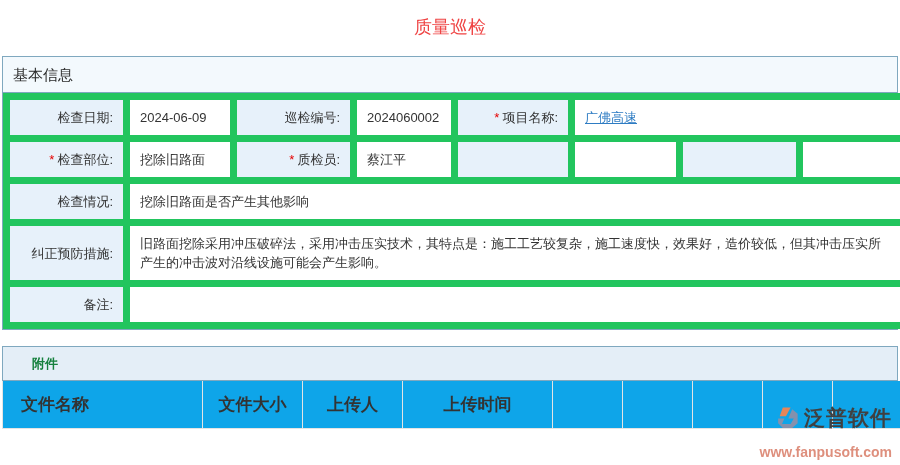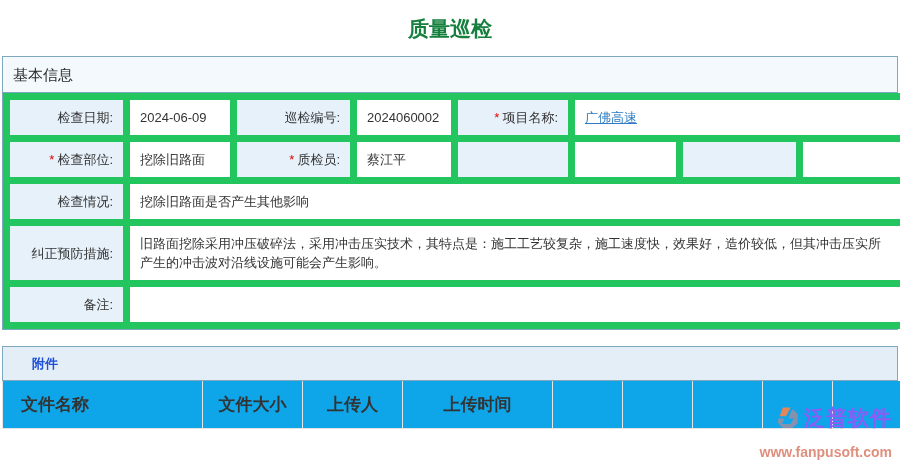--- a/index.html
+++ b/index.html
@@ -1,20 +1,20 @@
 <!DOCTYPE html>
 <html><head>
 <meta charset="utf-8">
 <style>
   * { box-sizing: border-box; margin: 0; padding: 0; }
   html,body { width: 900px; height: 465px; background: #ffffff; overflow: hidden; }
   body { font-family: "Liberation Sans", "DejaVu Sans", sans-serif; position: relative; }
 
   .page-title {
-    text-align: center; font-size: 21px; font-weight: bold; color: #15803d;
+    text-align: center; font-size: 18px; font-weight: normal; color: #ef4444;
     padding-top: 15px; height: 56px;
   }
 
   
   .info-box { margin: 0 2px; border: 1px solid #7fa8bf; }
   .section-bar {
     background: #f3f9fd; height: 36px; line-height: 36px;
     padding-left: 10px; font-size: 15px; color: #2b2b2b;
     border-bottom: 1px solid #7fa8bf;
   }
@@ -32,40 +32,40 @@
   td.val { background: #ffffff; text-align: left; }
   .req { color: #e60000; margin-right: 3px; font-size: 13px; }
   a.cell-link { color: #2e7cc3; text-decoration: underline; cursor: pointer; }
 
   
   .attach-box { margin: 16px 2px 0; }
   .attach-bar {
     border: 1px solid #7fa8bf; background: #e4eef7; height: 35px;
     display: flex; align-items: center; padding-left: 10px;
   }
-  .attach-title { font-size: 13px; color: #1d4ed8; font-weight: bold; padding-left: 19px; }
+  .attach-title { font-size: 13px; color: #15803d; font-weight: bold; padding-left: 19px; }
   .batch-btn {
     margin-left: 12px; background: #e9edf2; color: #a7c6e6;
     border: 1px solid #dde4ec; border-radius: 4px;
     font-size: 13px; padding: 5px 16px; cursor: pointer;
     font-family: inherit;
   }
   table.attach-table { width: 100%; border-collapse: collapse; table-layout: fixed; }
   table.attach-table th {
     border: 1px solid #e4e4e4; border-top: none; background: #0ea5e9;
     height: 47px; font-size: 17px; color: #333; font-weight: bold;
     text-align: center; vertical-align: middle;
   }
   table.attach-table th.first { text-align: left; padding-left: 18px; }
 
   
   .logo-wrap { position: absolute; right: 8px; bottom: 5px; text-align: right; }
   .logo-row { display: flex; align-items: center; justify-content: flex-end; }
   .logo-icon { width: 25px; height: 25px; margin-right: 4px; }
-  .brand-text { font-size: 21px; font-weight: bold; color: #8b5cf6; letter-spacing: 1px; }
+  .brand-text { font-size: 21px; font-weight: bold; color: #404040; letter-spacing: 1px; }
   .brand-url { font-size: 14px; font-weight: bold; color: #de8f7d; margin-top: 12px; }
 </style>
 </head>
 <body>
 
 <div class="page-title">质量巡检</div>
 
 <div class="info-box">
   <div class="section-bar">基本信息</div>
   <table class="info-table">

